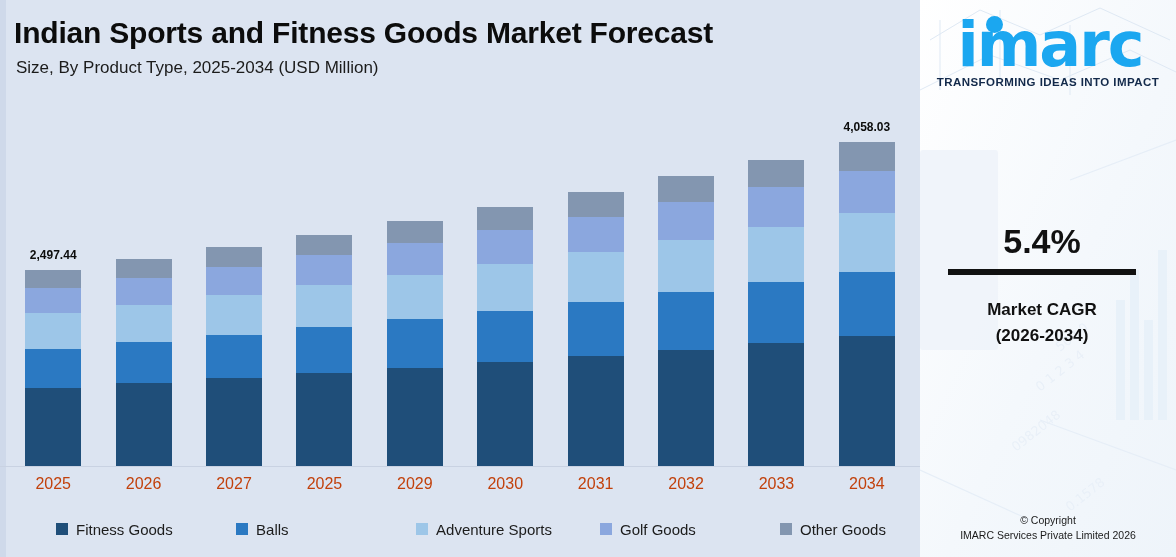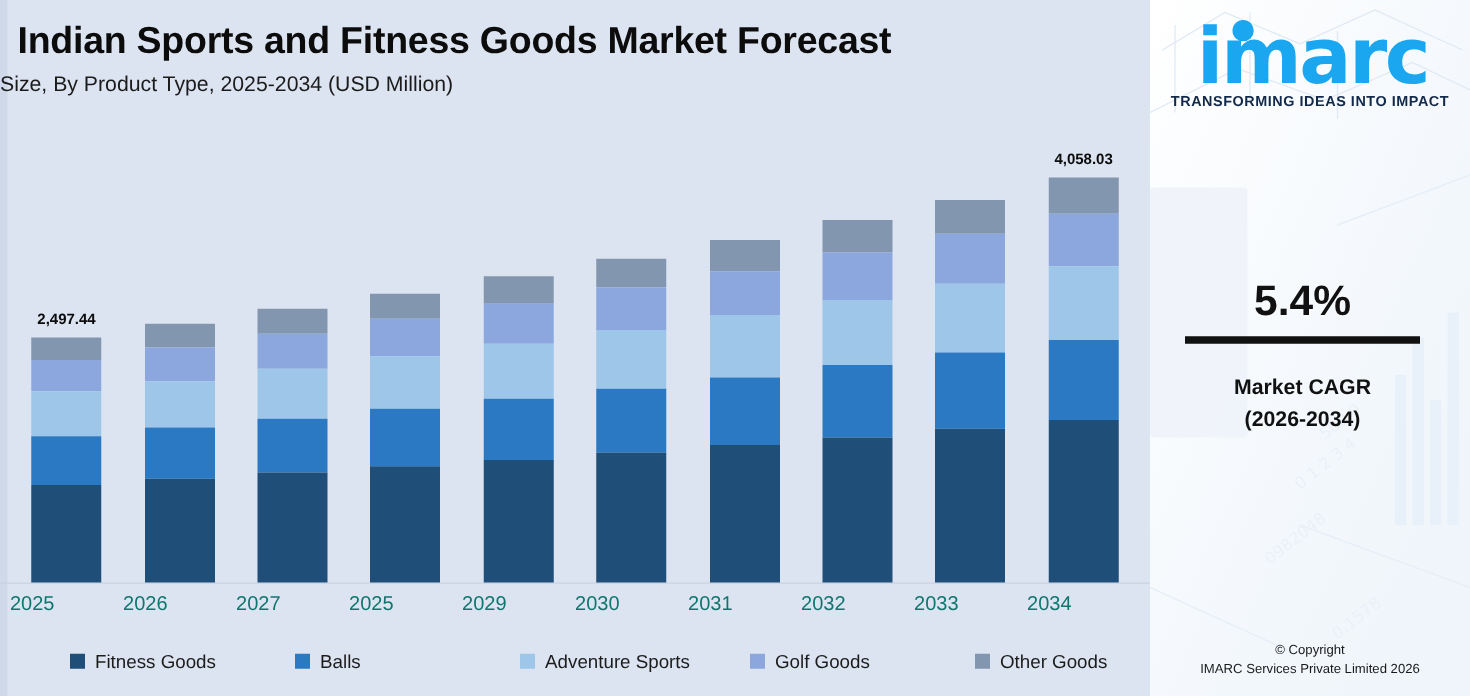--- a/index.html
+++ b/index.html
@@ -21,21 +21,21 @@
   .chart-panel::before{
     content:"";position:absolute;left:0;top:0;width:6px;height:100%;
     background:#cfd9ea;
   }
   .title{
     position:absolute;left:14px;top:16px;
     font-size:30px;font-weight:bold;color:#0c0c0c;
     letter-spacing:-0.2px;white-space:nowrap;
   }
   .subtitle{
-    position:absolute;left:0;top:58px;
+    position:absolute;left:16px;top:58px;
     font-size:17px;color:#1b1b1b;white-space:nowrap;
   }
   .axis-line{
     position:absolute;left:0;top:466px;width:920px;height:1px;
     background:#c9d2e2;
   }
 
   .bars{
     position:absolute;left:8px;top:96px;width:904px;height:370px;
     display:flex;align-items:flex-end;
@@ -52,21 +52,21 @@
   .seg{width:100%;}
   .bar-total{
     position:absolute;left:50%;transform:translateX(-50%);
     font-size:12px;font-weight:bold;color:#0c0c0c;white-space:nowrap;
   }
 
   .xlabels{
     position:absolute;left:8px;top:470px;width:904px;height:28px;display:flex;
   }
   .xlabels div{
-    flex:1 1 0;text-align:left;font-size:16px;color:#0f766e;
+    flex:1 1 0;text-align:center;font-size:16px;color:#c2410c;
     line-height:28px;
   }
 
   .legend{
     position:absolute;left:8px;top:512px;width:904px;height:34px;
     display:flex;align-items:center;
   }
   .legend-item{
     flex:1 1 0;display:flex;align-items:center;justify-content:flex-start;
     padding-left:48px;box-sizing:border-box;

